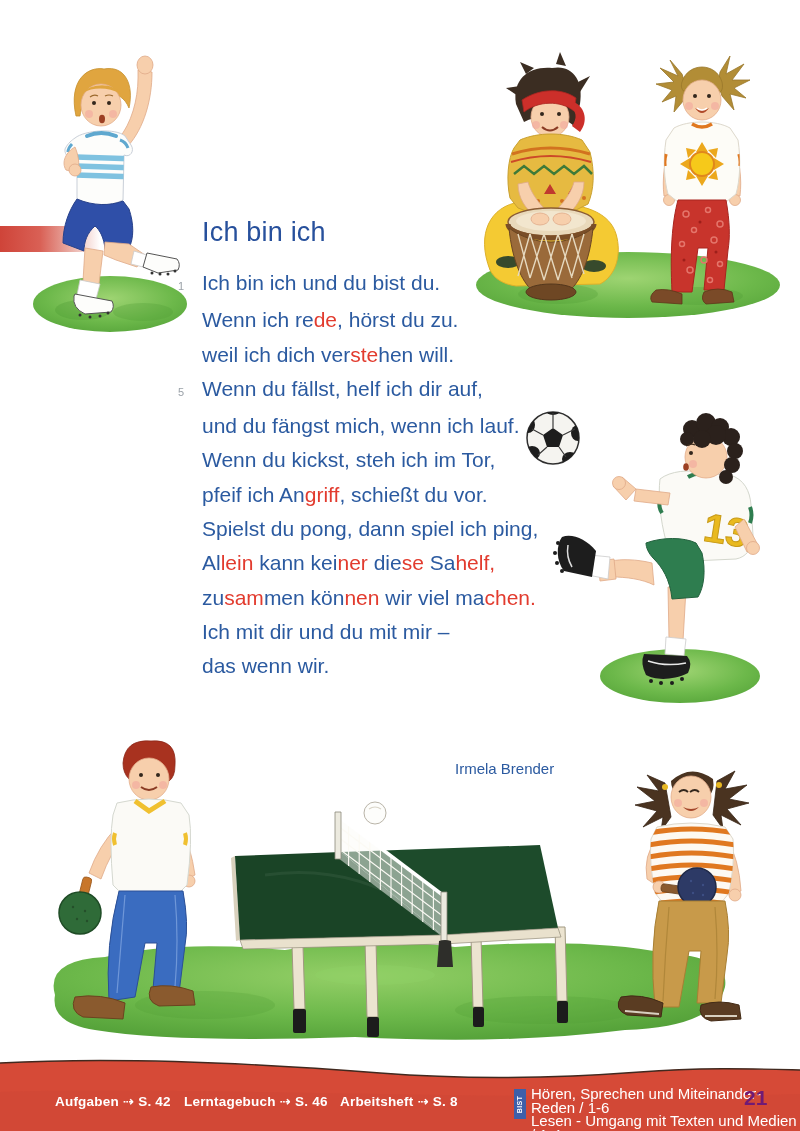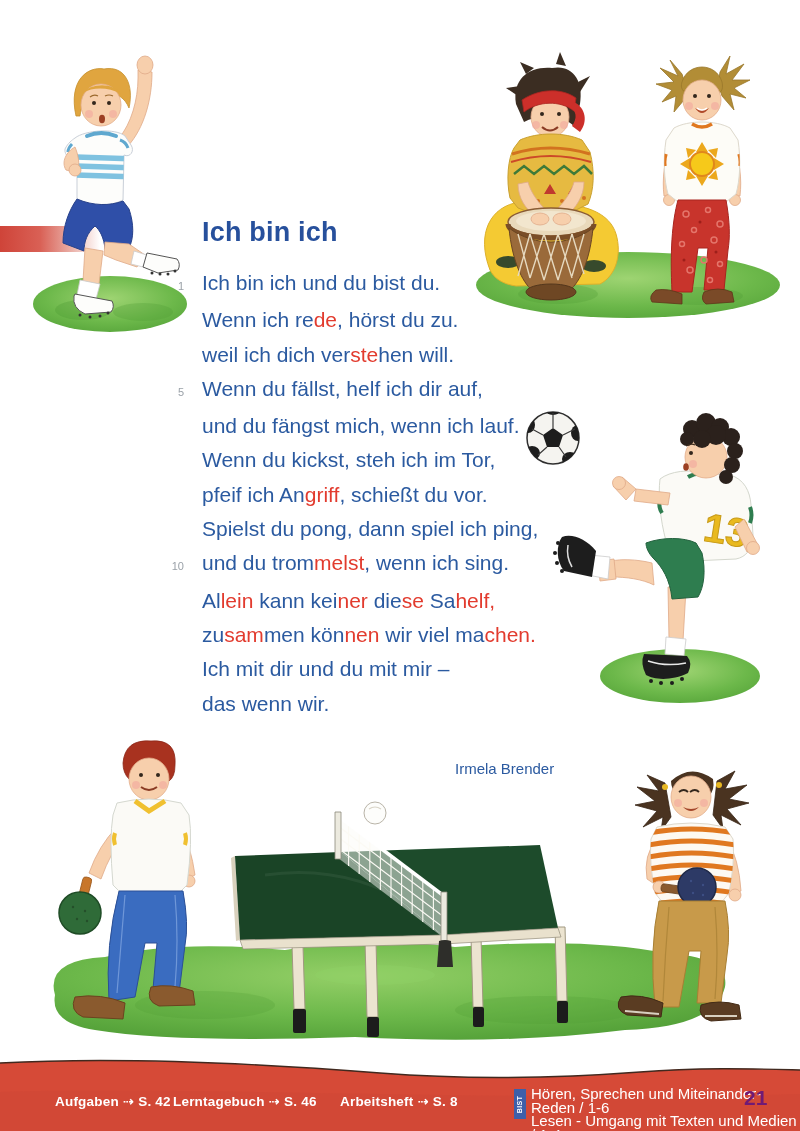--- a/index.html
+++ b/index.html
@@ -2,35 +2,35 @@
 <html><head>
 <meta charset="utf-8">
 <style>
 *{margin:0;padding:0;box-sizing:border-box}
 body{background:#9a9a9a}
 .page{position:relative;width:800px;height:1131px;background:#fff;overflow:hidden;
   font-family:"Liberation Sans","DejaVu Sans",sans-serif}
 .abs{position:absolute}
 #red-stripe{left:0;top:226px;width:100px;height:26px;
   background:linear-gradient(90deg,#cf4439 0%,#d96055 40%,#eab1a9 72%,rgba(240,216,211,0) 100%)}
-#title{left:202px;top:217px;font-size:27px;font-weight:bold;color:#27509c;letter-spacing:.2px}
+#title{left:202px;top:217px;font-size:27px;font-weight:normal;color:#27509c;letter-spacing:.2px}
 #poem{left:158px;top:266px}
 .pline{line-height:34.3px;font-size:21px;color:#2b5aa0;white-space:nowrap}
 .lnum{display:inline-block;width:26px;margin-right:18px;text-align:right;
   font-size:11px;color:#9aa1a8}
 .red{color:#e23b2e}
 #attribution{left:455px;top:760px;font-size:15px;color:#2b5aa0}
 #illu-waving-boy{left:28px;top:52px}
 #illu-drummer{left:468px;top:38px}
 #illu-kicker{left:520px;top:395px}
 #illu-pingpong{left:25px;top:735px}
 #footer-wave{left:0;top:1058px}
 #footer-links{left:0;top:1093px;width:701px;height:20px}
 .flink{position:absolute;top:0;font-size:13.5px;font-weight:600;color:#fff;letter-spacing:.2px}
-.flink0{left:55px}.flink1{left:173px}.flink2{left:340px}
+.flink0{left:55px}.flink1{left:184px}.flink2{left:340px}
 #bist{left:514px;top:1089px;width:12px;height:30px;background:#3d5fa9;
   display:flex;align-items:center;justify-content:center}
 #bist span{transform:rotate(-90deg);font-size:7px;font-weight:bold;color:#fff;letter-spacing:.4px}
 #standards{left:531px;top:1087px;font-size:15px;line-height:13.5px;color:#fff;font-weight:500}
 #pagenum{left:744px;top:1086px;font-size:21px;font-weight:bold;color:#701a75}
 svg{display:block}
 </style>
 </head>
 <body>
 
@@ -277,21 +277,20 @@
 
   <div class="abs" id="poem">
       <div class="pline"><span class="lnum">1</span><span>Ich bin ich und du bist du.</span></div>
       <div class="pline"><span class="lnum"></span><span>Wenn ich re</span><span class="red">de</span><span>, hörst du zu.</span></div>
       <div class="pline"><span class="lnum"></span><span>weil ich dich ver</span><span class="red">ste</span><span>hen will.</span></div>
       <div class="pline"><span class="lnum">5</span><span>Wenn du fällst, helf ich dir auf,</span></div>
       <div class="pline"><span class="lnum"></span><span>und du fängst mich, wenn ich lauf.</span></div>
       <div class="pline"><span class="lnum"></span><span>Wenn du kickst, steh ich im Tor,</span></div>
       <div class="pline"><span class="lnum"></span><span>pfeif ich An</span><span class="red">griff</span><span>, schießt du vor.</span></div>
       <div class="pline"><span class="lnum"></span><span>Spielst du pong, dann spiel ich ping,</span></div>
-      <div class="pline"><span class="lnum">10</span><span>und du trom</span><span class="red">melst</span><span>, wenn ich sing.</span></div>
       <div class="pline"><span class="lnum"></span><span>Al</span><span class="red">lein</span><span> kann kei</span><span class="red">ner</span><span> die</span><span class="red">se</span><span> Sa</span><span class="red">helf,</span></div>
       <div class="pline"><span class="lnum"></span><span>zu</span><span class="red">sam</span><span>men kön</span><span class="red">nen</span><span> wir viel ma</span><span class="red">chen.</span></div>
       <div class="pline"><span class="lnum"></span><span>Ich mit dir und du mit mir –</span></div>
       <div class="pline"><span class="lnum"></span><span>das wenn wir.</span></div>
     </div>
 
   <div class="abs" id="attribution">Irmela Brender</div>
 
   <div class="abs" id="illu-pingpong">
   <svg width="750" height="315" viewBox="0 0 750 315">

